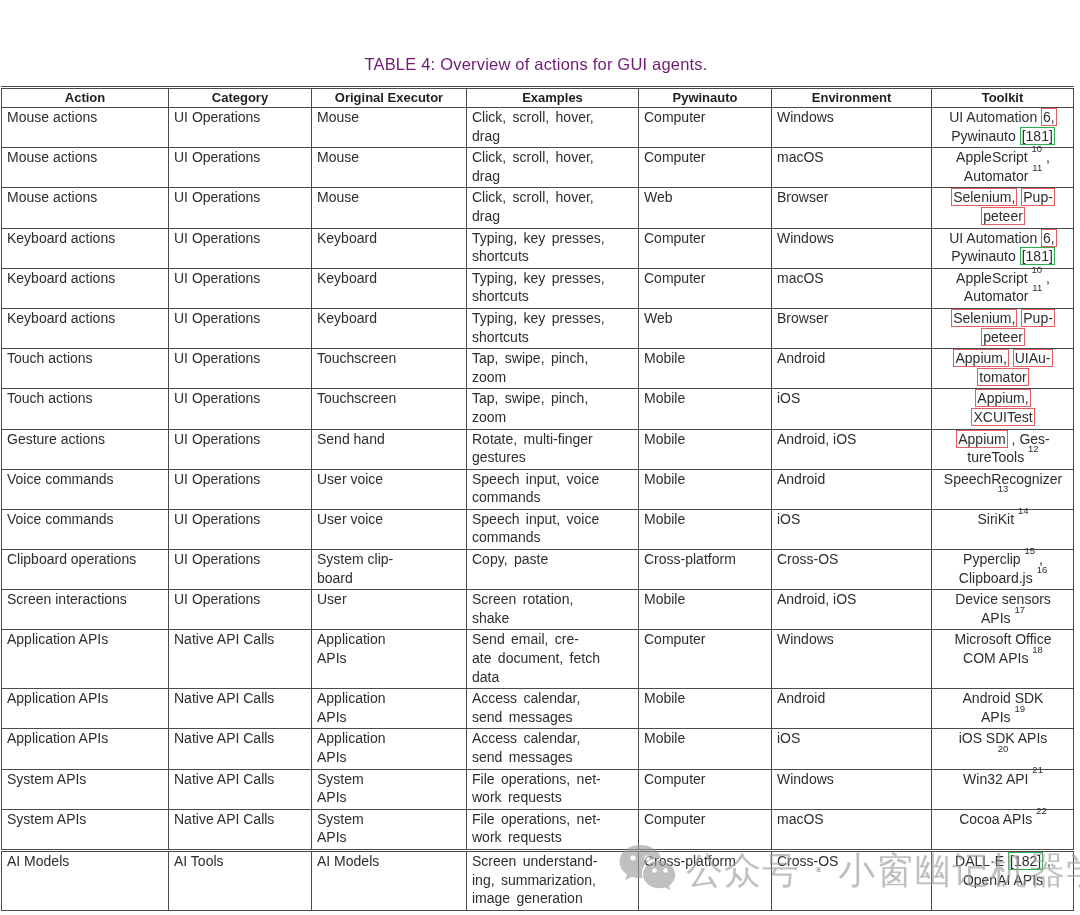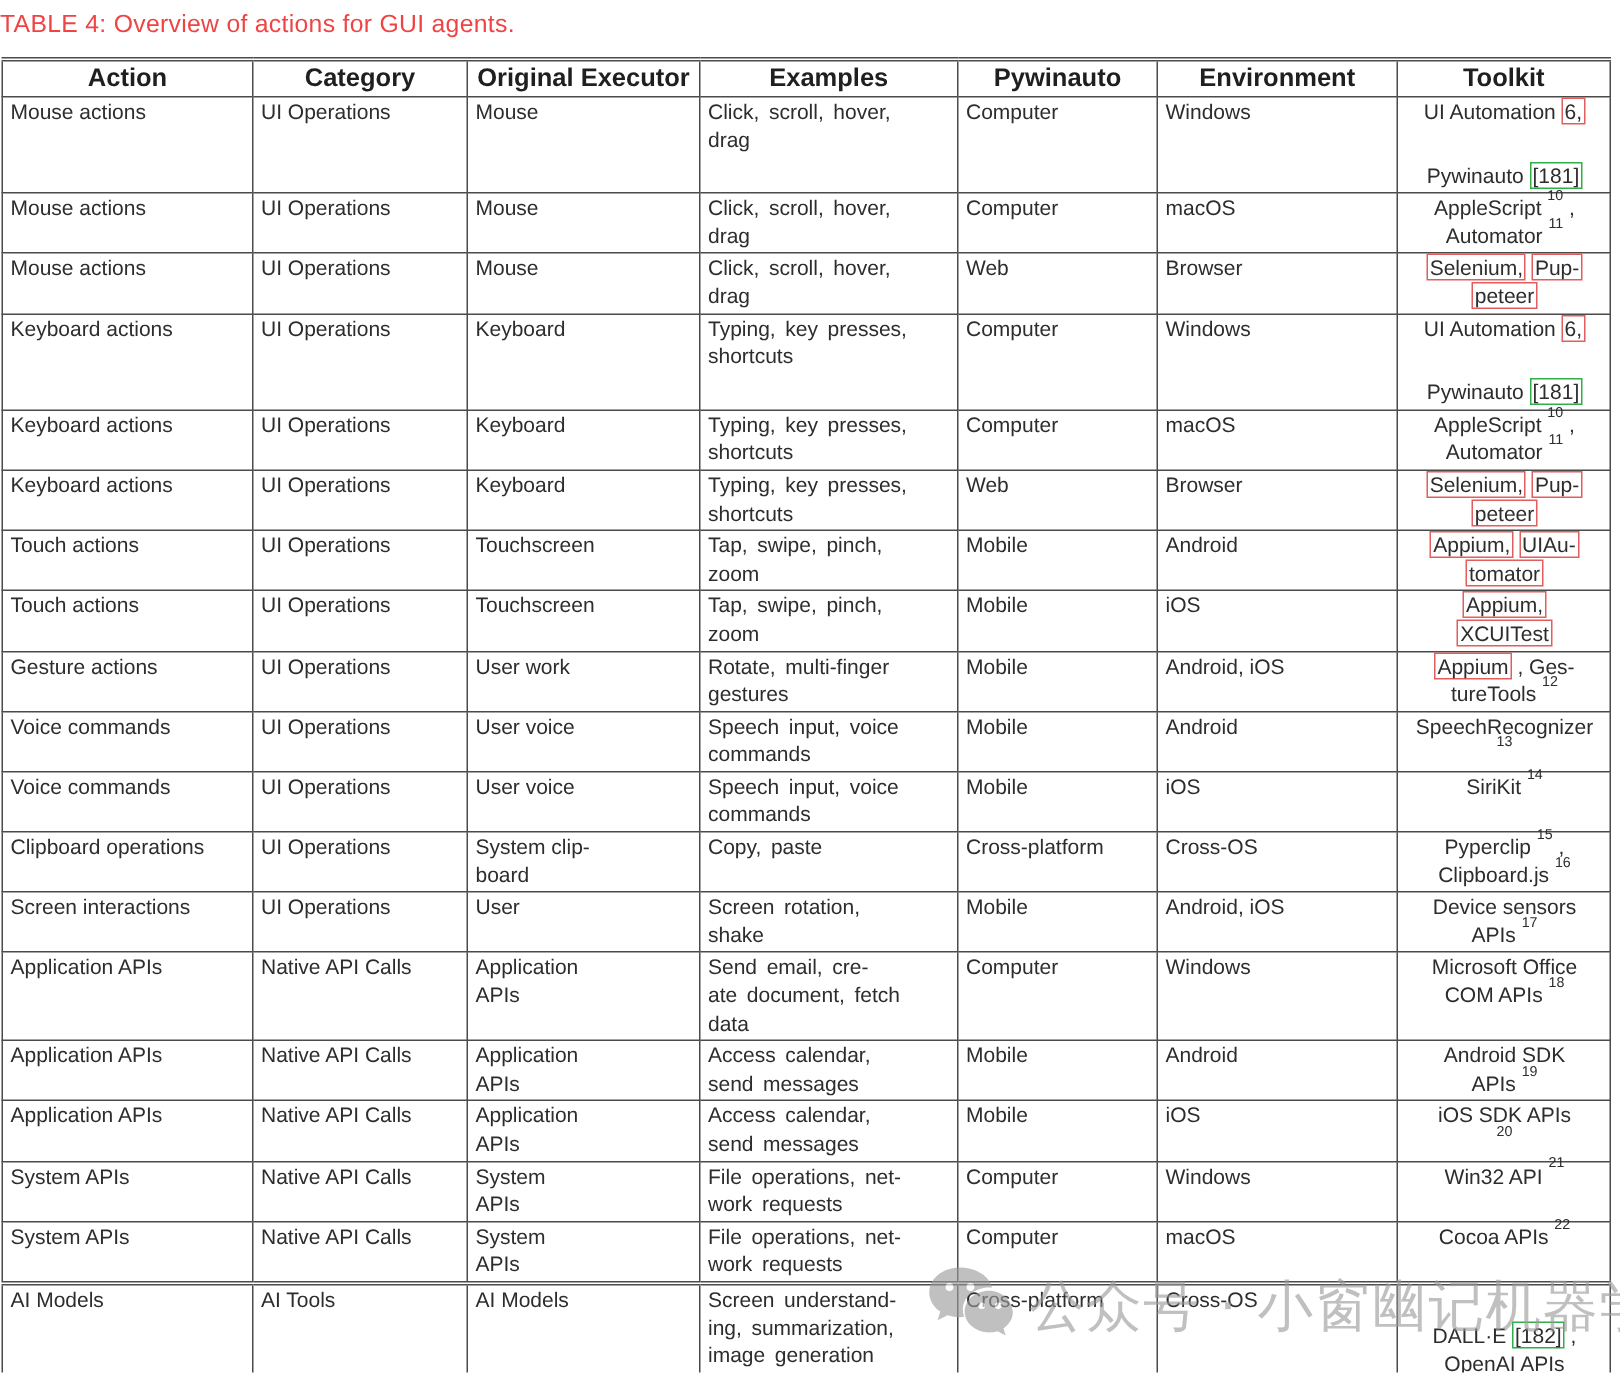--- a/index.html
+++ b/index.html
@@ -2,42 +2,42 @@
 <html><head>
 <meta charset="utf-8">
 <style>
   html,body{margin:0;padding:0;}
   body{
     width:1080px;height:915px;overflow:hidden;background:#ffffff;
     font-family:"Liberation Sans","DejaVu Sans",sans-serif;
     color:#2d2d2d;position:relative;
   }
   .title{
-    width:1072px;text-align:left;padding-top:7px;padding-bottom:12px;
-    font-size:16.5px;color:#ef4444;letter-spacing:.2px;
+    width:1072px;text-align:center;padding-top:7px;padding-bottom:12px;
+    font-size:16.5px;color:#701a75;letter-spacing:.2px;margin-top:48px;
   }
   table.actions{
     border-collapse:collapse;table-layout:fixed;width:1072px;margin-left:1px;
   }
   table.actions th{
     border:1px solid #4b4b4b;border-top:3px double #4b4b4b;
-    font-size:17px;font-weight:bold;text-align:center;padding:1px 3px 2px 3px;
+    font-size:13px;font-weight:bold;text-align:center;padding:1px 3px 2px 3px;
     color:#1f1f1f;
   }
   table.actions td{
     border:1px solid #4b4b4b;vertical-align:top;
     font-size:14px;line-height:18.6px;padding:0 4px 2px 5px;
     white-space:pre-line;color:#2d2d2d;
   }
   tr.section-start td{border-top:3px double #4b4b4b;}
   td.cell-examples{word-spacing:2.5px;}
   td.cell-toolkit{white-space:normal;text-align:center;}
   .lk{border:1px solid;padding:0 1px;display:inline-block;line-height:16px;}
   .lk.red{border-color:#e25d5d;}
-  .lk.green{border-color:#2fae49;margin-top:24px;}
+  .lk.green{border-color:#2fae49;}
   sup.fn{font-size:9.5px;position:relative;top:-4.5px;line-height:0;}
   .watermark{
     position:absolute;left:618px;top:840px;width:460px;height:62px;
     display:flex;align-items:center;gap:10px;
     pointer-events:none;z-index:6;opacity:.62;
   }
   .watermark .wm-text{
     font-size:37px;color:#9b9b9b;letter-spacing:1px;white-space:nowrap;
     font-family:"DejaVu Sans","Liberation Sans",sans-serif;
   }
@@ -146,21 +146,21 @@
         <td class="cell-executor">Touchscreen</td>
         <td class="cell-examples">Tap, swipe, pinch,
 zoom</td>
         <td class="cell-platform">Mobile</td>
         <td class="cell-environment">iOS</td>
         <td class="cell-toolkit"><span class="lk red">Appium,</span><br><span class="lk red">XCUITest</span></td>
       </tr>
       <tr>
         <td class="cell-action">Gesture actions</td>
         <td class="cell-category">UI Operations</td>
-        <td class="cell-executor">User work</td>
+        <td class="cell-executor">Send hand</td>
         <td class="cell-examples">Rotate, multi-finger
 gestures</td>
         <td class="cell-platform">Mobile</td>
         <td class="cell-environment">Android, iOS</td>
         <td class="cell-toolkit"><span class="lk red">Appium</span> , Ges-<br>tureTools <sup class="fn">12</sup></td>
       </tr>
       <tr>
         <td class="cell-action">Voice commands</td>
         <td class="cell-category">UI Operations</td>
         <td class="cell-executor">User voice</td>

